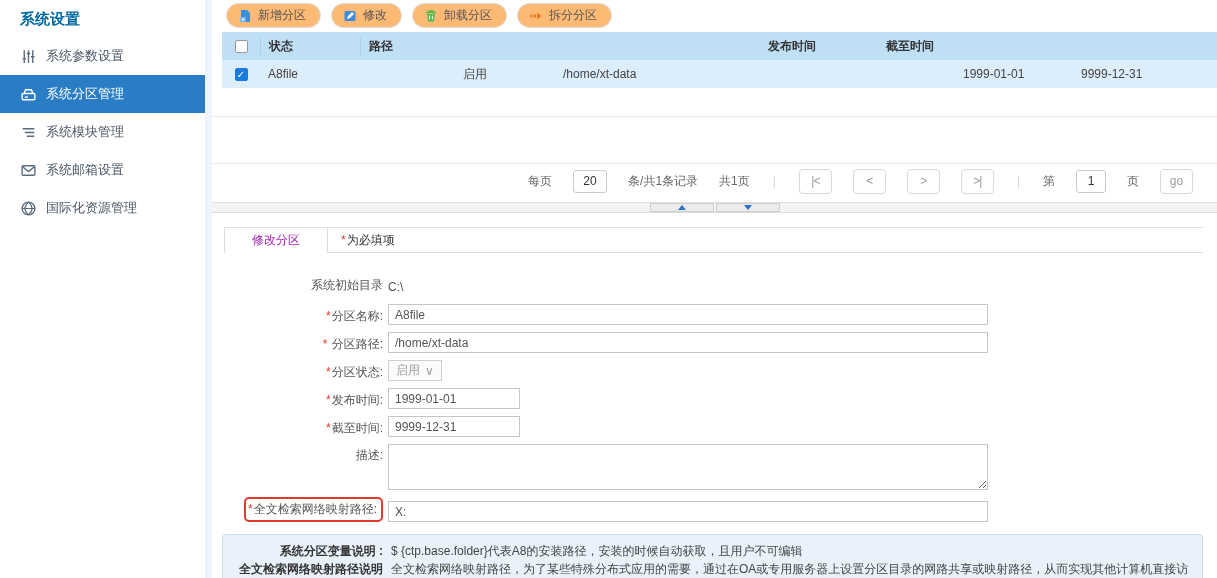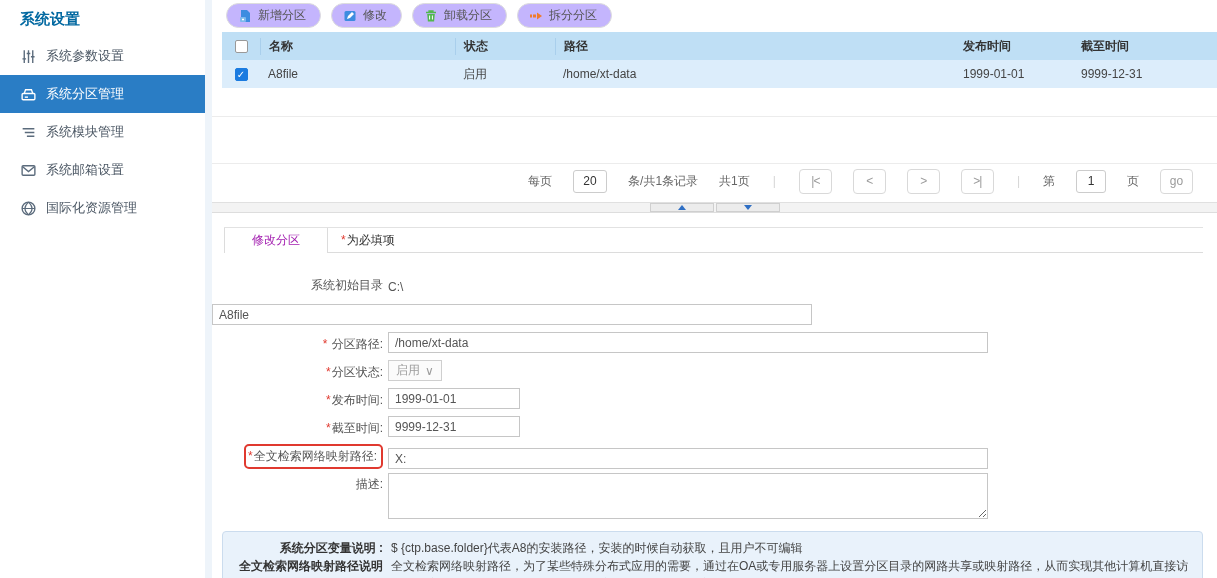--- a/index.html
+++ b/index.html
@@ -13,21 +13,21 @@
   .sb-item { display: flex; align-items: center; height: 38px; padding-left: 20px; cursor: pointer; color: #4a5663; font-size: 13px; }
   .sb-item .sb-ic { width: 17px; height: 17px; margin-right: 9px; flex: none; }
   .sb-item.active { background: #2a7dc5; color: #fff; }
   .sb-item.active svg * { stroke: #fff !important; }
   .sb-ic svg { width: 100%; height: 100%; }
 
   
   .main { position: absolute; left: 212px; top: 0; right: 0; height: 100%; background: #fff; }
 
   .toolbar { position: absolute; top: 3px; left: 14px; display: flex; gap: 10px; }
-  .tbtn { display: inline-flex; align-items: center; height: 25px; padding: 0 14px 0 11px; border: 1px solid #ddd; border-radius: 13px; background: #c4b5fd; font-size: 12px; color: #555; cursor: pointer; }
+  .tbtn { display: inline-flex; align-items: center; height: 25px; padding: 0 14px 0 11px; border: 1px solid #ddd; border-radius: 13px; background: #fdba74; font-size: 12px; color: #555; cursor: pointer; }
   .tbtn .ic { width: 14px; height: 14px; margin-right: 6px; }
   .tbtn .ic svg { width: 100%; height: 100%; }
 
   
   .tablewrap { position: absolute; top: 32px; left: 10px; right: 0; }
   .trow { display: flex; align-items: center; height: 28px; }
   .thead { background: #bfdff5; font-weight: bold; color: #333; }
   .tdata { background: #dcedfb; color: #444; }
   .col-check { width: 38px; display: flex; justify-content: center; flex: none; }
   .col-name { width: 195px; flex: none; padding-left: 8px; }
@@ -181,21 +181,20 @@
         </span>
         <span>拆分分区</span>
       </button>
     </div>
 
     <div class="tablewrap">
       <div class="trow thead">
         <div class="col-check">
           <span class="cb"></span>
         </div>
-        <div class="col-name">名称</div>
         <div class="col-status">状态</div>
         <div class="col-path">路径</div>
         <div class="col-pub">发布时间</div>
         <div class="col-end">截至时间</div>
       </div>
       <div class="trow tdata">
         <div class="col-check">
           <span class="cb checked">✓</span>
         </div>
         <div class="col-name">A8file</div>
@@ -242,20 +241,21 @@
       </div>
 
       <div class="form">
 
         <div class="frow" style="margin-bottom:10px">
           <div class="flabel">系统初始目录</div>
           <div class="fval">C:\</div>
         </div>
 
         <div class="frow">
+          <div class="flabel"><span class="star">*</span><span>分区名称:</span></div>
           <input class="in w-wide" value="A8file" style="">
         </div>
 
         <div class="frow">
           <div class="flabel"><span class="star">*</span> <span>分区路径:</span></div>
           <input class="in w-wide" value="/home/xt-data" style="">
         </div>
 
         <div class="frow">
           <div class="flabel"><span class="star">*</span><span>分区状态:</span></div>
@@ -268,31 +268,31 @@
         <div class="frow">
           <div class="flabel"><span class="star">*</span><span>发布时间:</span></div>
           <input class="in w-sm" value="1999-01-01" style="">
         </div>
 
         <div class="frow">
           <div class="flabel"><span class="star">*</span><span>截至时间:</span></div>
           <input class="in w-sm" value="9999-12-31" style="">
         </div>
 
+        <div class="frow top">
+          <div class="flabel">描述:</div>
+          <textarea class="in" style=""></textarea>
+        </div>
+
         <div class="frow" style="margin-bottom:4px">
           <div class="flabel">
             <span class="redbox"><span class="star">*</span><span>全文检索网络映射路径:</span></span>
           </div>
           <input class="in w-wide" value="X:" style="">
         </div>
-
-        <div class="frow top">
-          <div class="flabel">描述:</div>
-          <textarea class="in" style=""></textarea>
-        </div>
       </div>
 
       <div class="infobox">
         <div class="irow">
           <div class="ilabel"><span>系统分区变量说明</span><span> :</span></div>
           <div class="itext">$ {ctp.base.folder}代表A8的安装路径，安装的时候自动获取，且用户不可编辑</div>
         </div>
         <div class="irow">
           <div class="ilabel"><span>全文检索网络映射路径说明</span><span> :</span></div>
           <div class="itext">全文检索网络映射路径，为了某些特殊分布式应用的需要，通过在OA或专用服务器上设置分区目录的网路共享或映射路径，从而实现其他计算机直接访问此共享分区目录下的资源。 格式:"\\共享计算机IP\目录共享名"</div>

